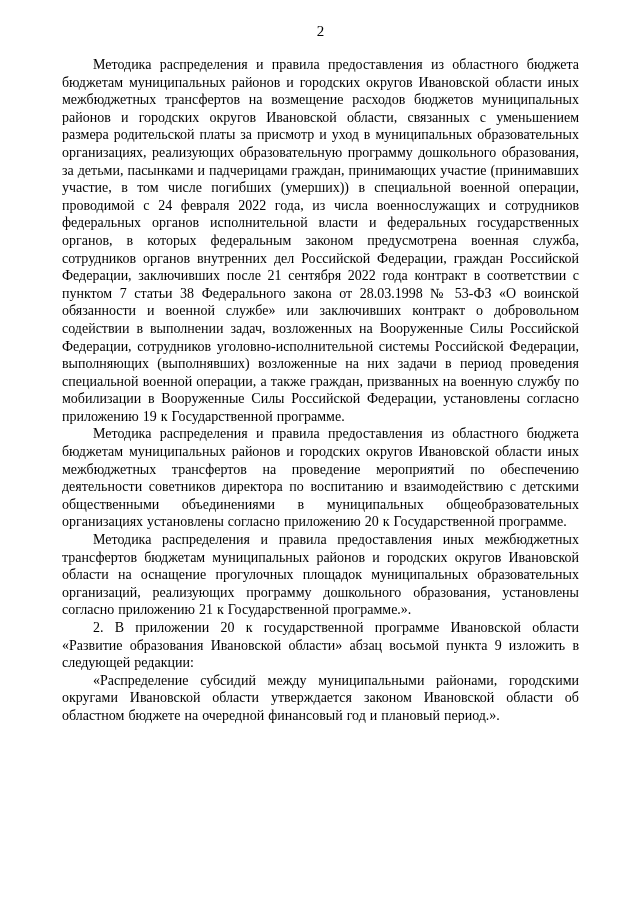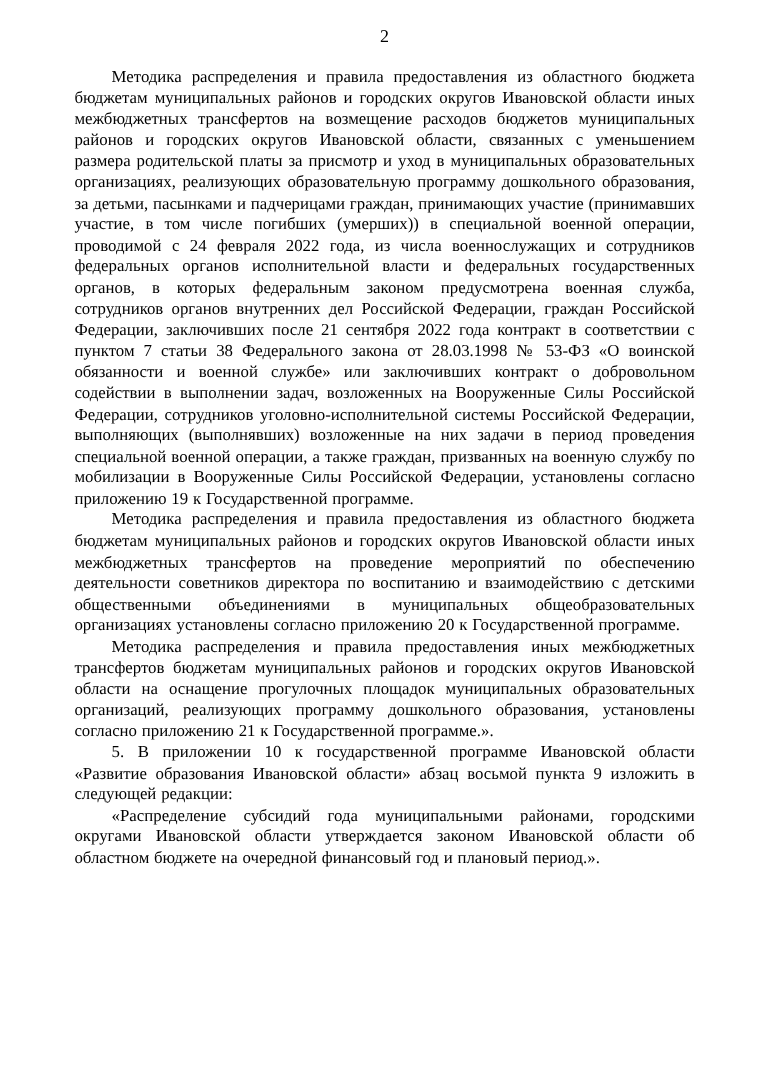--- a/index.html
+++ b/index.html
@@ -43,16 +43,16 @@
 </style>
 </head>
 <body>
 
 <div class="page">
   <div class="page-number">2</div>
   <div class="content">
     <p>Методика распределения и правила предоставления из областного бюджета бюджетам муниципальных районов и городских округов Ивановской области иных межбюджетных трансфертов на возмещение расходов бюджетов муниципальных районов и городских округов Ивановской области, связанных с уменьшением размера родительской платы за присмотр и уход в муниципальных образовательных организациях, реализующих образовательную программу дошкольного образования, за детьми, пасынками и падчерицами граждан, принимающих участие (принимавших участие, в том числе погибших (умерших)) в специальной военной операции, проводимой с 24 февраля 2022 года, из числа военнослужащих и сотрудников федеральных органов исполнительной власти и федеральных государственных органов, в которых федеральным законом предусмотрена военная служба, сотрудников органов внутренних дел Российской Федерации, граждан Российской Федерации, заключивших после 21 сентября 2022 года контракт в соответствии с пунктом 7 статьи 38 Федерального закона от 28.03.1998 № 53-ФЗ «О воинской обязанности и военной службе» или заключивших контракт о добровольном содействии в выполнении задач, возложенных на Вооруженные Силы Российской Федерации, сотрудников уголовно-исполнительной системы Российской Федерации, выполняющих (выполнявших) возложенные на них задачи в период проведения специальной военной операции, а также граждан, призванных на военную службу по мобилизации в Вооруженные Силы Российской Федерации, установлены согласно приложению 19 к Государственной программе.</p>
     <p>Методика распределения и правила предоставления из областного бюджета бюджетам муниципальных районов и городских округов Ивановской области иных межбюджетных трансфертов на проведение мероприятий по обеспечению деятельности советников директора по воспитанию и взаимодействию с детскими общественными объединениями в муниципальных общеобразовательных организациях установлены согласно приложению 20 к Государственной программе.</p>
     <p>Методика распределения и правила предоставления иных межбюджетных трансфертов бюджетам муниципальных районов и городских округов Ивановской области на оснащение прогулочных площадок муниципальных образовательных организаций, реализующих программу дошкольного образования, установлены согласно приложению 21 к Государственной программе.».</p>
-    <p>5. В приложении 10 к государственной программе Ивановской области «Развитие образования Ивановской области» абзац восьмой пункта 9 изложить в следующей редакции:</p>
-    <p>«Распределение субсидий года муниципальными районами, городскими округами Ивановской области утверждается законом Ивановской области об областном бюджете на очередной финансовый год и плановый период.».</p>
+    <p>2. В приложении 20 к государственной программе Ивановской области «Развитие образования Ивановской области» абзац восьмой пункта 9 изложить в следующей редакции:</p>
+    <p>«Распределение субсидий между муниципальными районами, городскими округами Ивановской области утверждается законом Ивановской области об областном бюджете на очередной финансовый год и плановый период.».</p>
   </div>
 </div>
 
 </body></html>

